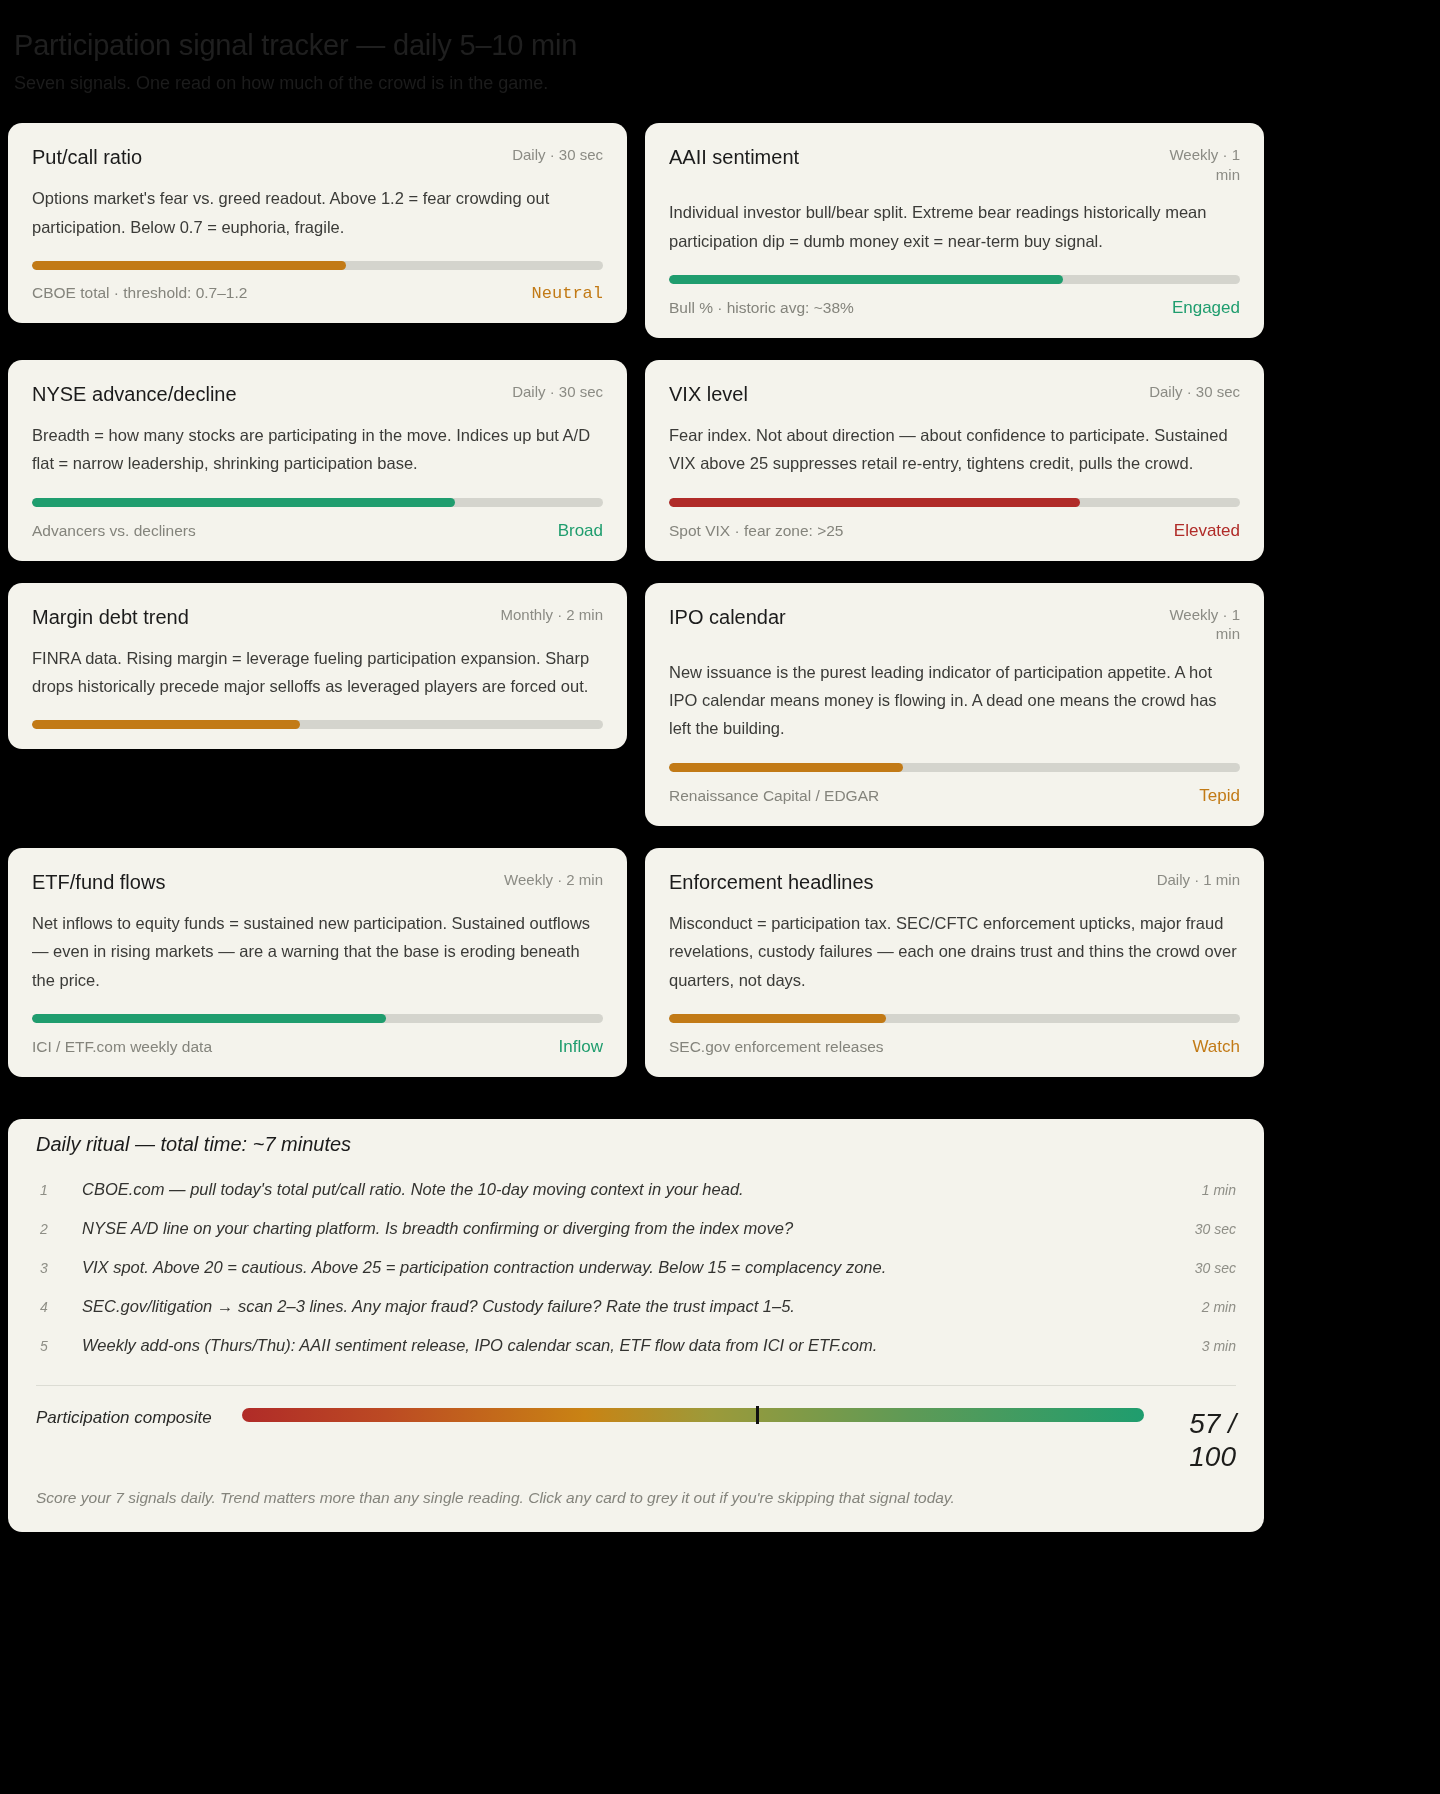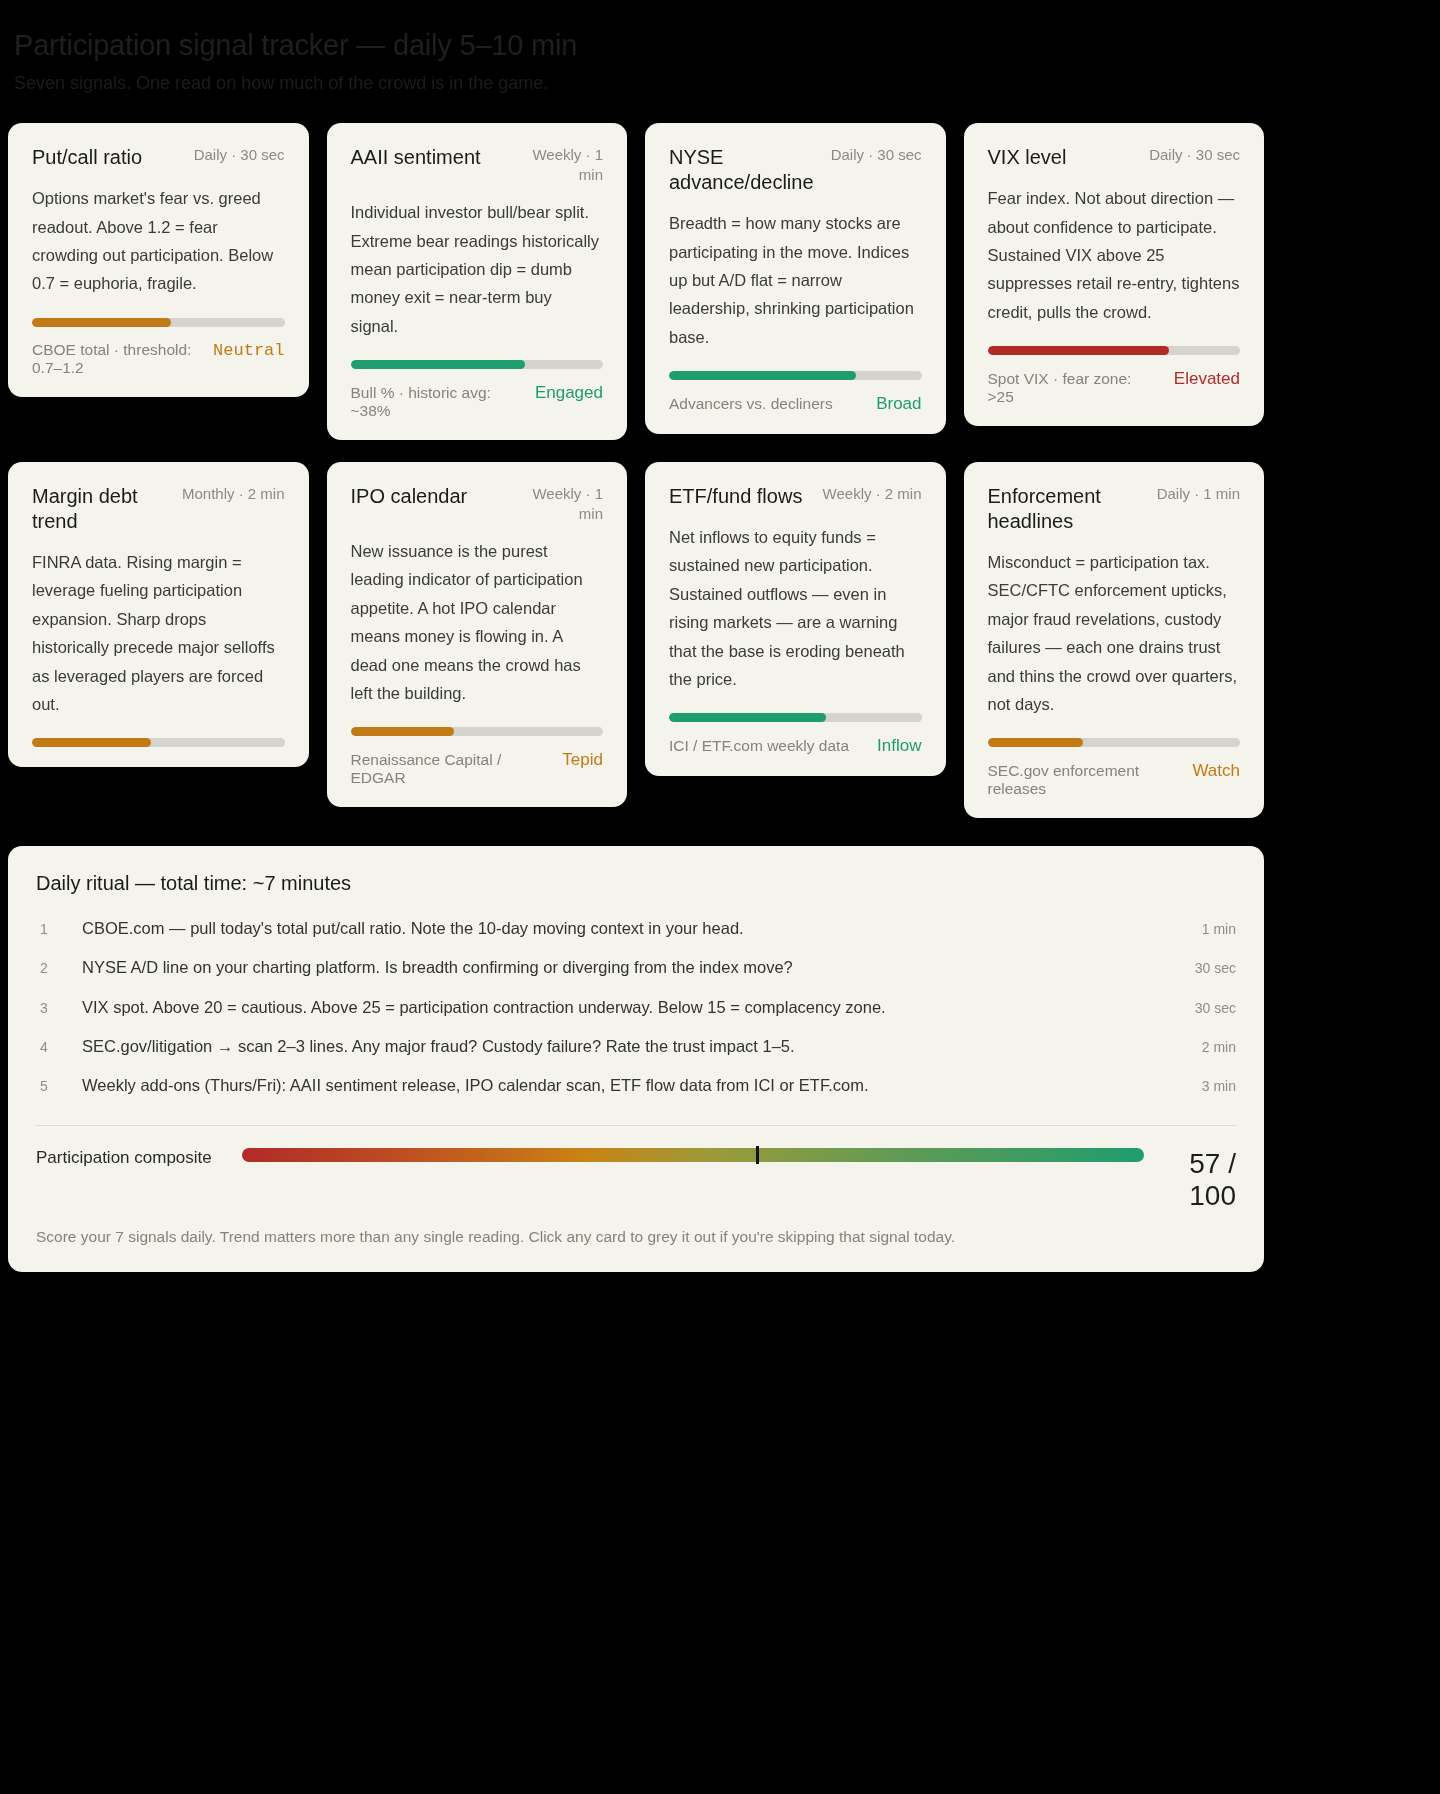--- a/index.html
+++ b/index.html
@@ -32,21 +32,21 @@
     font-size: 18px;
     font-weight: 400;
     color: #1c1c1c;
     line-height: 1.3;
   }
 
   
   .grid {
     margin-top: 28px;
     display: grid;
-    grid-template-columns: 1fr 1fr 1fr 1fr;
+    grid-template-columns: 1fr 1fr;
     column-gap: 18px;
     row-gap: 22px;
     align-items: start;
   }
 
   .card {
     background: #f4f3ec;
     border-radius: 14px;
     padding: 22px 24px 20px 24px;
     box-shadow: 0 2px 5px rgba(0,0,0,0.35);
@@ -105,25 +105,26 @@
     font-size: 15.5px;
     color: #84847c;
   }
   .card-status {
     font-size: 17px;
     font-weight: 400;
   }
 
   
   .ritual {
-    margin-top: 28px;
+    margin-top: 42px;
     background: #f4f3ec;
     border-radius: 14px;
-    padding: 26px 28px 24px 28px;
+    padding: 14px 28px 24px 28px;
     box-shadow: 0 2px 5px rgba(0,0,0,0.35);
+    font-style: italic;
   }
   .ritual h2 {
     font-size: 20px;
     font-weight: 400;
     color: #1b1b1b;
     margin-bottom: 14px;
   }
   .step {
     display: flex;
     align-items: baseline;
@@ -338,21 +339,21 @@
           <div class="step-text">VIX spot. Above 20 = cautious. Above 25 = participation contraction underway. Below 15 = complacency zone.</div>
           <div class="step-time">30 sec</div>
         </div>
         <div class="step">
           <div class="step-num">4</div>
           <div class="step-text">SEC.gov/litigation → scan 2–3 lines. Any major fraud? Custody failure? Rate the trust impact 1–5.</div>
           <div class="step-time">2 min</div>
         </div>
         <div class="step">
           <div class="step-num">5</div>
-          <div class="step-text">Weekly add-ons (Thurs/Fri): AAII sentiment release, IPO calendar scan, ETF flow data from ICI or ETF.com.</div>
+          <div class="step-text">Weekly add-ons (Thurs/Thu): AAII sentiment release, IPO calendar scan, ETF flow data from ICI or ETF.com.</div>
           <div class="step-time">3 min</div>
         </div>
       </div>
 
     <div class="divider"></div>
 
     <div class="composite-row">
       <div class="composite-label">Participation composite</div>
       <div class="composite-bar" id="compbar">
         <div class="composite-marker" id="compmark" style="left: 57%;"></div>

